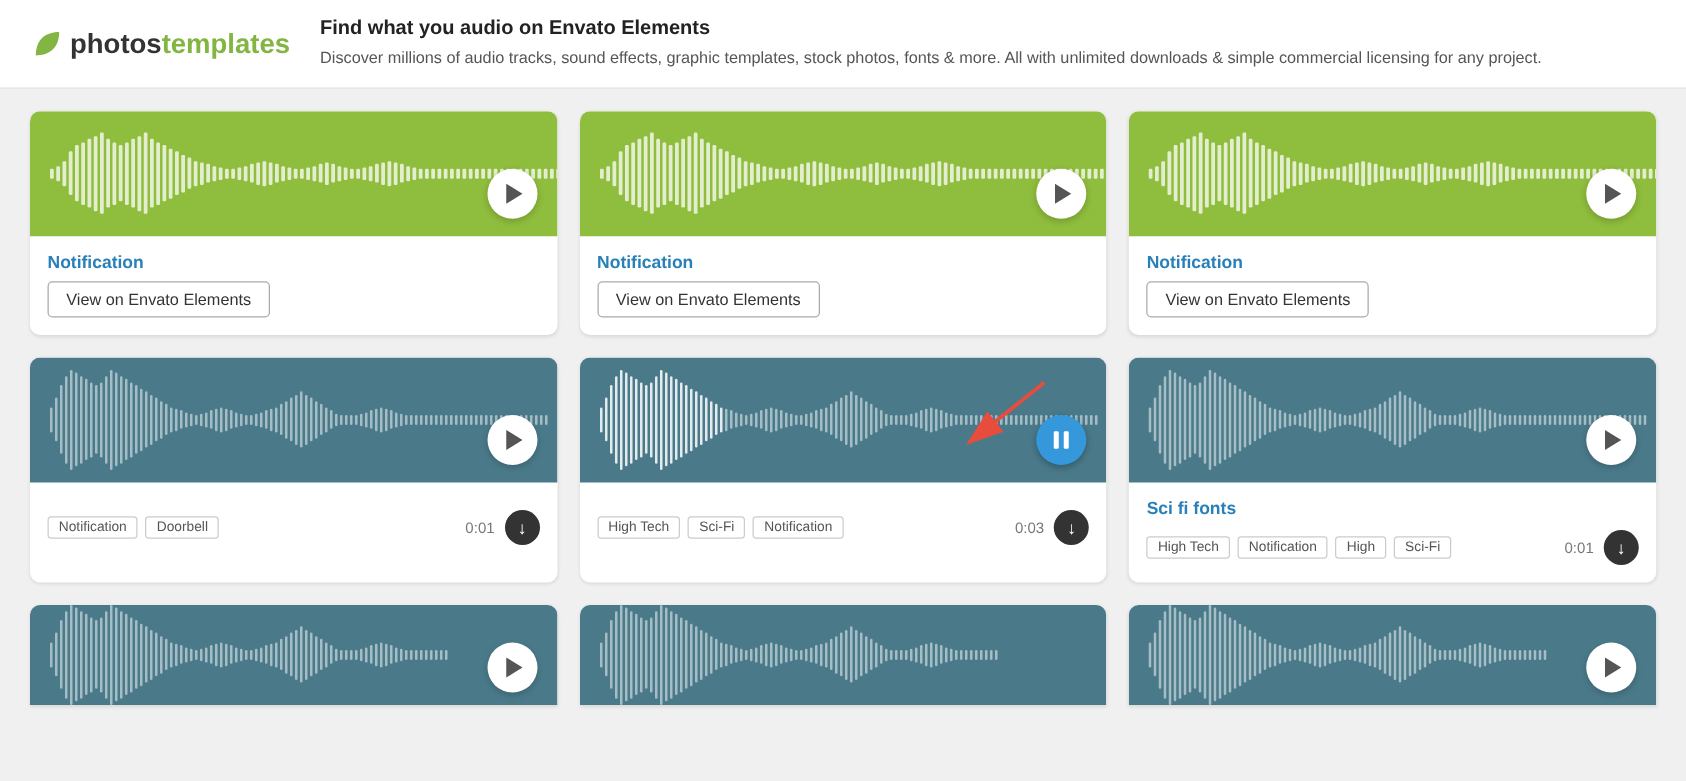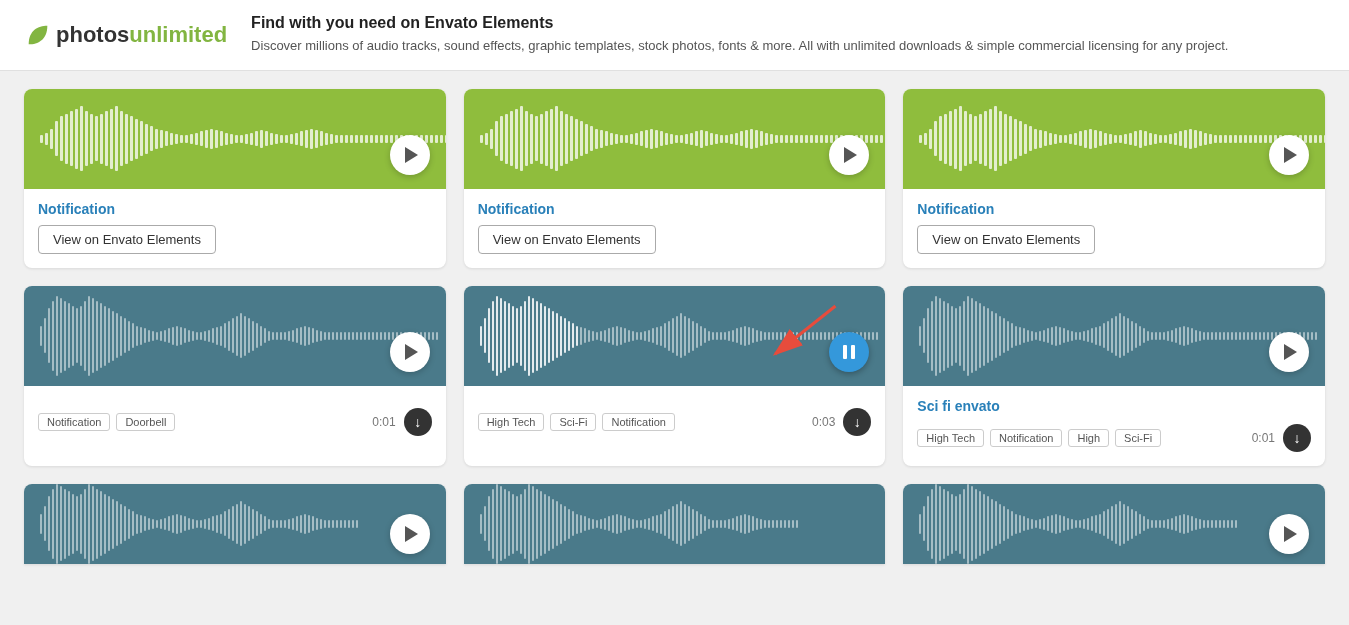--- a/index.html
+++ b/index.html
@@ -242,24 +242,24 @@
   </style>
 </head>
 <body>
 
 <header class="header">
   <div class="logo">
     <svg class="logo-leaf" viewBox="0 0 30 30" fill="none">
       <path d="M5 25 C5 10 15 5 25 5 C25 20 15 25 5 25Z" fill="#82b541"></path>
     </svg>
     <span class="logo-envato">photos</span>
-      <span class="logo-elements">unlimited</span>
+      <span class="logo-elements">templates</span>
   </div>
   <div class="header-text">
-    <h2>Find with you need on Envato Elements</h2>
+    <h2>Find what you audio on Envato Elements</h2>
     <p>Discover millions of audio tracks, sound effects, graphic templates, stock photos, fonts &amp; more. All with unlimited downloads &amp; simple commercial licensing for any project.</p>
   </div>
 </header>
 
 <div class="main">
 
   <div class="card-grid">
 
     <div class="audio-card">
       <div class="waveform-green">
@@ -914,21 +914,21 @@
             <div class="waveform-bar-t" style="height: 8px;"></div>
             <div class="waveform-bar-t" style="height: 8px;"></div>
             <div class="waveform-bar-t" style="height: 8px;"></div>
             <div class="waveform-bar-t" style="height: 8px;"></div>
           </div>
         <button class="play-btn">
           <div class="play-icon"></div>
         </button>
       </div>
       <div class="card-body">
-        <div class="card-title">Sci fi envato</div>
+        <div class="card-title">Sci fi fonts</div>
         <div class="card-footer">
           <div class="tags">
             <span class="tag">High Tech</span>
             <span class="tag">Notification</span>
             <span class="tag">High</span>
             <span class="tag">Sci-Fi</span>
           </div>
           <div class="duration-area">
             <span class="duration">0:01</span>
             <button class="download-btn">

